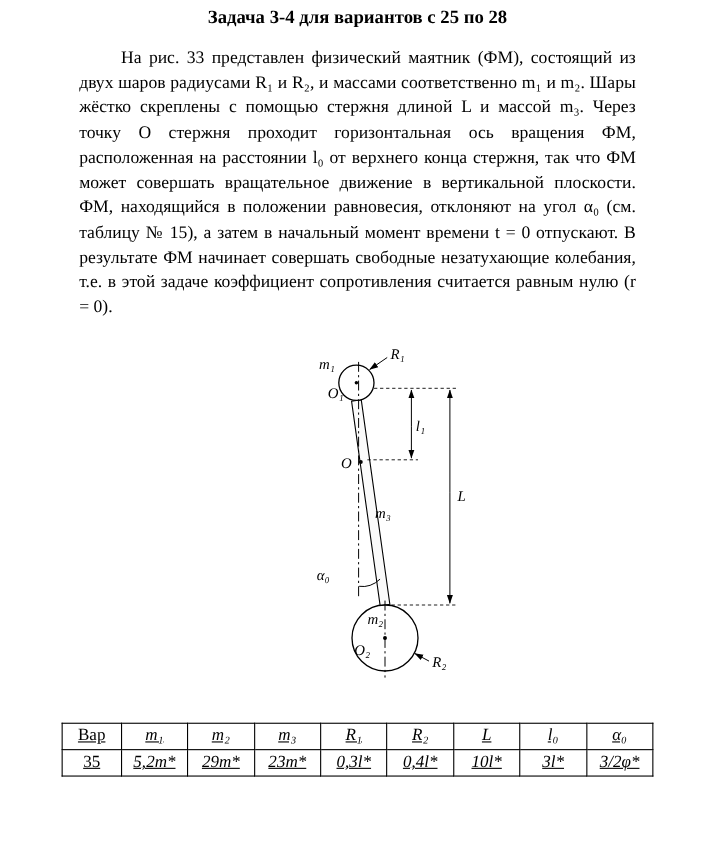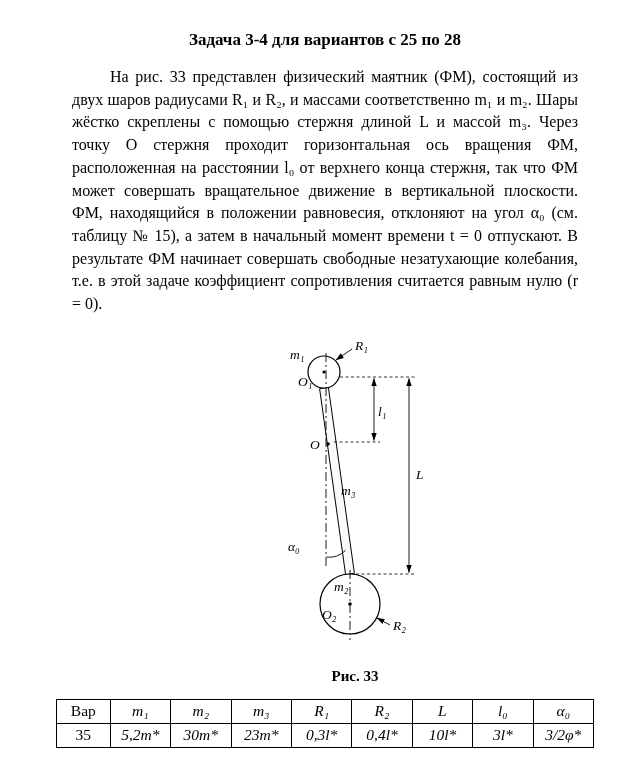--- a/index.html
+++ b/index.html
@@ -1,31 +1,31 @@
 <!DOCTYPE html>
 <html><head>
 <meta charset="utf-8">
 <style>
   html,body{margin:0;padding:0;background:#ffffff;}
   .page{
     width:642px;height:778px;box-sizing:border-box;
-    padding:24px 48px 0 56px;
+    padding:0 48px 0 56px;
     font-family:"Liberation Serif",serif;color:#000;overflow:hidden;
   }
   .title{text-align:center;font-weight:bold;font-size:17px;margin:6px 0 10px 0;}
   .para{font-size:16px;line-height:1.42;text-align:justify;text-indent:38px;margin:16px;}
   .given{font-size:16px;line-height:1.5;text-align:justify;margin:2px 0 0 0;}
   .given .math{font-style:italic;}
   .fig{width:200px;margin:6px 0 0 188px;text-align:center;}
   .caption{font-size:15px;margin-top:2px;margin-left:22px;font-weight:bold;}
   .ext{stroke:#000;stroke-width:0.8;stroke-dasharray:3 2.5;}
   .dim{stroke:#000;stroke-width:0.9;}
   .lbl{font-family:"Liberation Serif",serif;font-style:italic;font-size:13.5px;fill:#000;}
   table.vars{border-collapse:collapse;width:100%;margin-top:14px;font-size:15.5px;table-layout:fixed;}
-  .vars th,.vars td{border:1px solid #000;text-align:center;padding:1px 2px;height:21px;font-weight:normal;}
+  .vars th,.vars td{border:1px solid #000;text-align:center;padding:1px 2px;height:21px;font-weight:normal;text-decoration:underline;}
   .vars .it{font-style:italic;}
   .vars col.c0{width:10%;}
 </style>
 </head>
 <body>
 
 <div class="page">
 
   <div class="title">Задача 3-4 для вариантов с 25 по 28</div>
 
@@ -72,21 +72,20 @@
       <text class="lbl" x="54" y="54">O₁</text>
       <text class="lbl" x="134" y="84">l₁</text>
       <text class="lbl" x="66" y="117">O</text>
       <text class="lbl" x="172" y="147">L</text>
       <text class="lbl" x="97" y="163">m₃</text>
       <text class="lbl" x="44" y="219">α₀</text>
       <text class="lbl" x="90" y="259">m₂</text>
       <text class="lbl" x="78" y="287">O₂</text>
       <text class="lbl" x="149" y="298">R₂</text>
     </svg>
-    <div class="caption">Рис. 33</div>
   </div>
 
   <table class="vars">
     <colgroup>
       <col class="c0">
         <col>
         <col>
         <col>
         <col>
         <col>
@@ -104,21 +103,21 @@
         <th class="it">R₂</th>
         <th class="it">L</th>
         <th class="it">l₀</th>
         <th class="it">α₀</th>
       </tr>
     </thead>
     <tbody>
       <tr>
         <td>35</td>
         <td class="it">5,2m*</td>
-        <td class="it">30m*</td>
+        <td class="it">29m*</td>
         <td class="it">23m*</td>
         <td class="it">0,3l*</td>
         <td class="it">0,4l*</td>
         <td class="it">10l*</td>
         <td class="it">3l*</td>
         <td class="it">3/2φ*</td>
       </tr>
     </tbody>
   </table>
 

